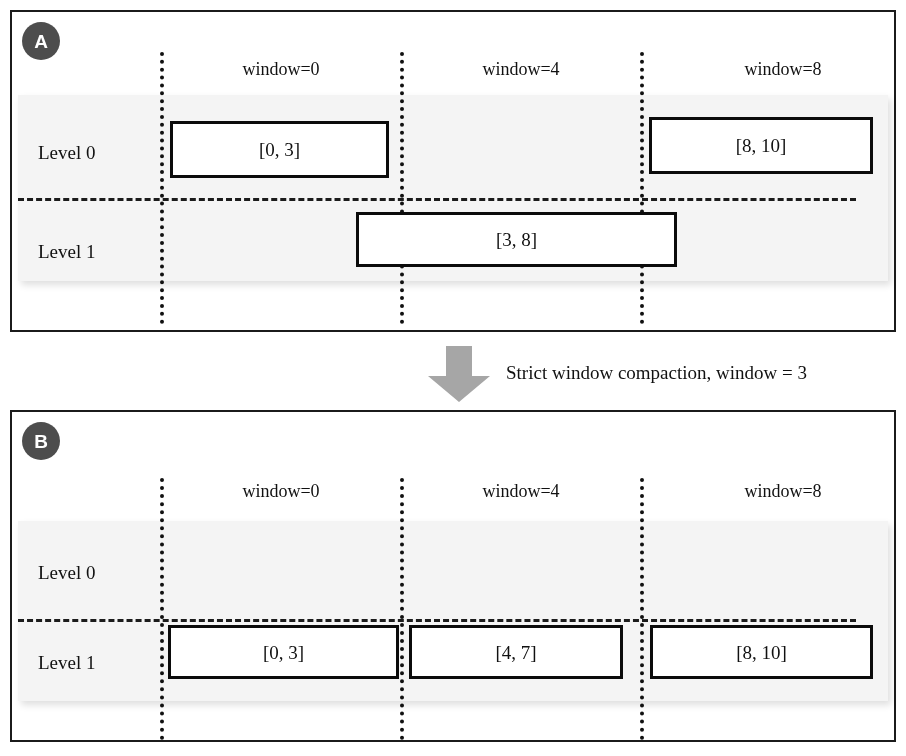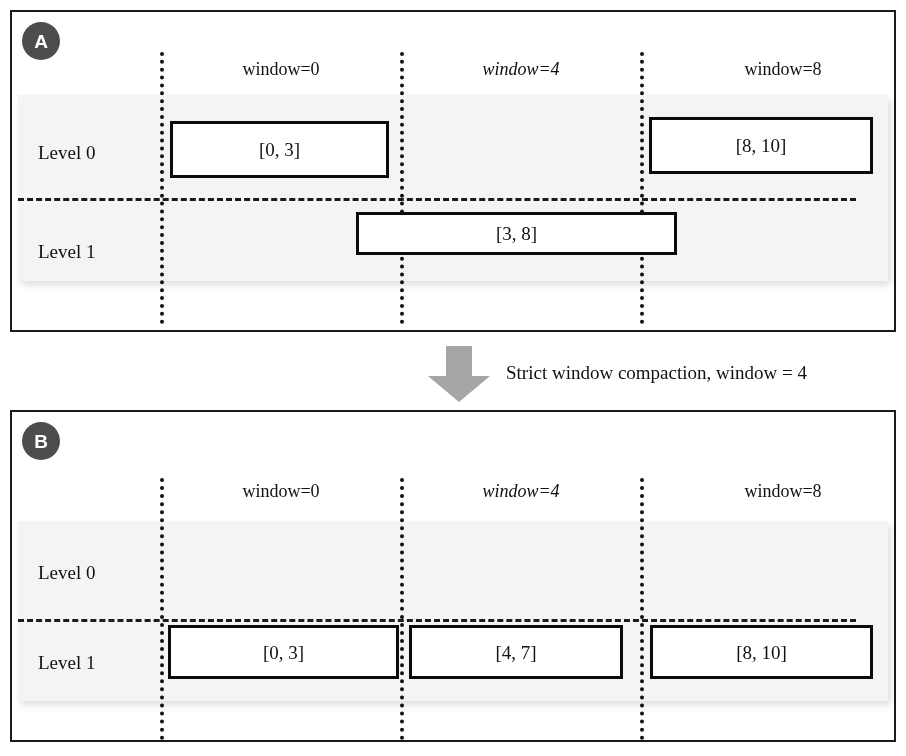--- a/index.html
+++ b/index.html
@@ -66,21 +66,21 @@
   .win-label{
     position:absolute;
     font-size:18px;
     text-align:center;
     white-space:nowrap;
     line-height:1;
   }
   .win-a{top:60px;}
   .win-b{top:482px;}
   #win-a-0,#win-b-0{left:166px;width:230px;}
-  #win-a-1,#win-b-1{left:406px;width:230px;font-style:italic;}
+  #win-a-1,#win-b-1{left:406px;width:230px;}
   #win-a-2,#win-b-2{left:668px;width:230px;}
 
   
   .lvl-label{
     position:absolute;
     font-size:19px;
     white-space:nowrap;
     line-height:1;
   }
   #lvl-a-0{left:38px;top:143px;}
@@ -94,21 +94,21 @@
     background:#ffffff;
     border:3px solid #0b0b0b;
     box-sizing:border-box;
     display:flex;align-items:center;justify-content:center;
     font-size:19px;
     line-height:1;
     text-align:right;
   }
   #box-a-l0-w0{left:170px;top:121px;width:219px;height:57px;}
   #box-a-l0-w8{left:649px;top:117px;width:224px;height:57px;}
-  #box-a-l1-w4{left:356px;top:212px;width:321px;height:43px;}
+  #box-a-l1-w4{left:356px;top:212px;width:321px;height:55px;}
   #box-b-l1-w0{left:168px;top:625px;width:231px;height:54px;}
   #box-b-l1-w4{left:409px;top:625px;width:214px;height:54px;}
   #box-b-l1-w8{left:650px;top:625px;width:223px;height:54px;}
 
   
   #transition-arrow{
     position:absolute;left:428px;top:346px;width:62px;height:56px;
   }
   #transition-caption{
     position:absolute;left:506px;top:363px;
@@ -139,21 +139,21 @@
   <div class="lvl-label" id="lvl-a-0">Level 0</div>
   <div class="lvl-label" id="lvl-a-1">Level 1</div>
 
   <div class="rbox" id="box-a-l0-w0">[0, 3]</div>
   <div class="rbox" id="box-a-l0-w8">[8, 10]</div>
   <div class="rbox" id="box-a-l1-w4">[3, 8]</div>
 
   <svg id="transition-arrow" viewBox="0 0 62 56">
     <polygon points="18,0 44,0 44,30 62,30 31,56 0,30 18,30" fill="#a6a6a6"></polygon>
   </svg>
-  <div id="transition-caption">Strict window compaction, window = 4</div>
+  <div id="transition-caption">Strict window compaction, window = 3</div>
 
   <div class="panel" id="panel-b"></div>
 
   <div class="band" id="band-b"></div>
 
   <div class="level-divider" id="divider-b"></div>
 
   <div class="vsep vsep-b" id="vsep-b-0"></div>
   <div class="vsep vsep-b" id="vsep-b-1"></div>
   <div class="vsep vsep-b" id="vsep-b-2"></div>

